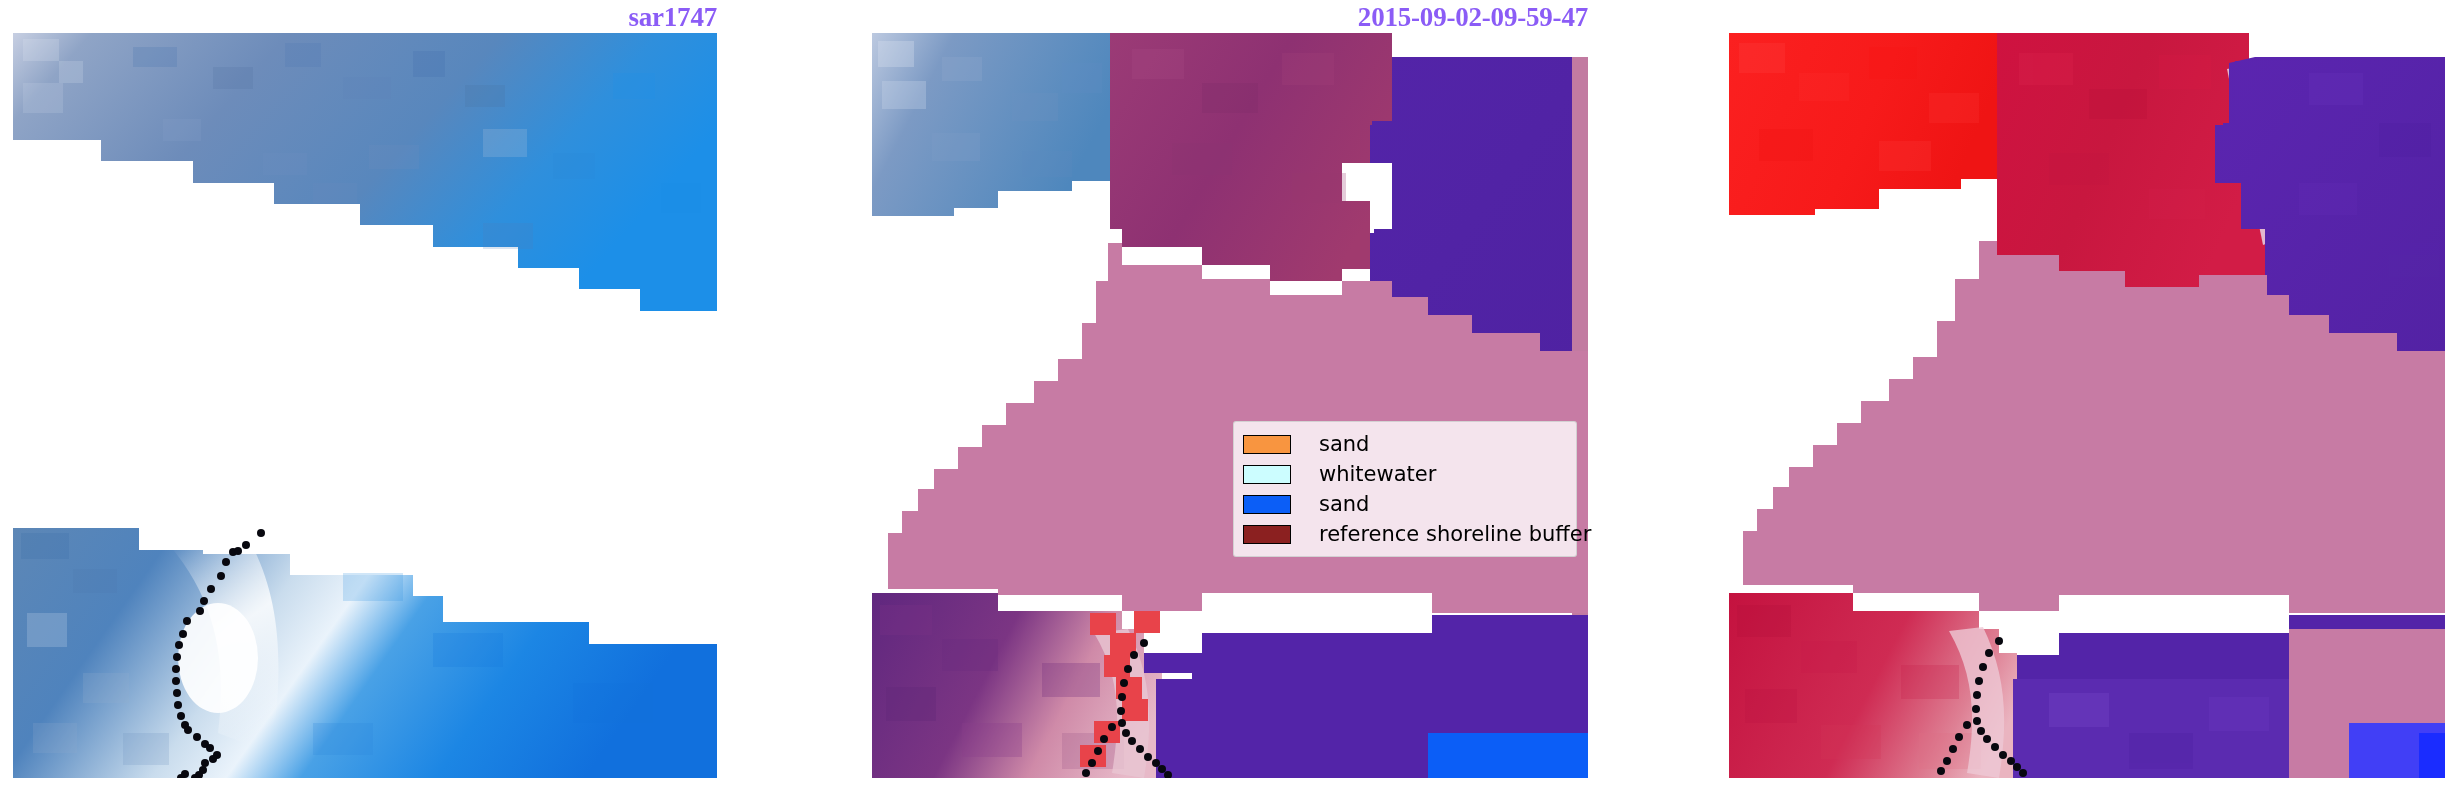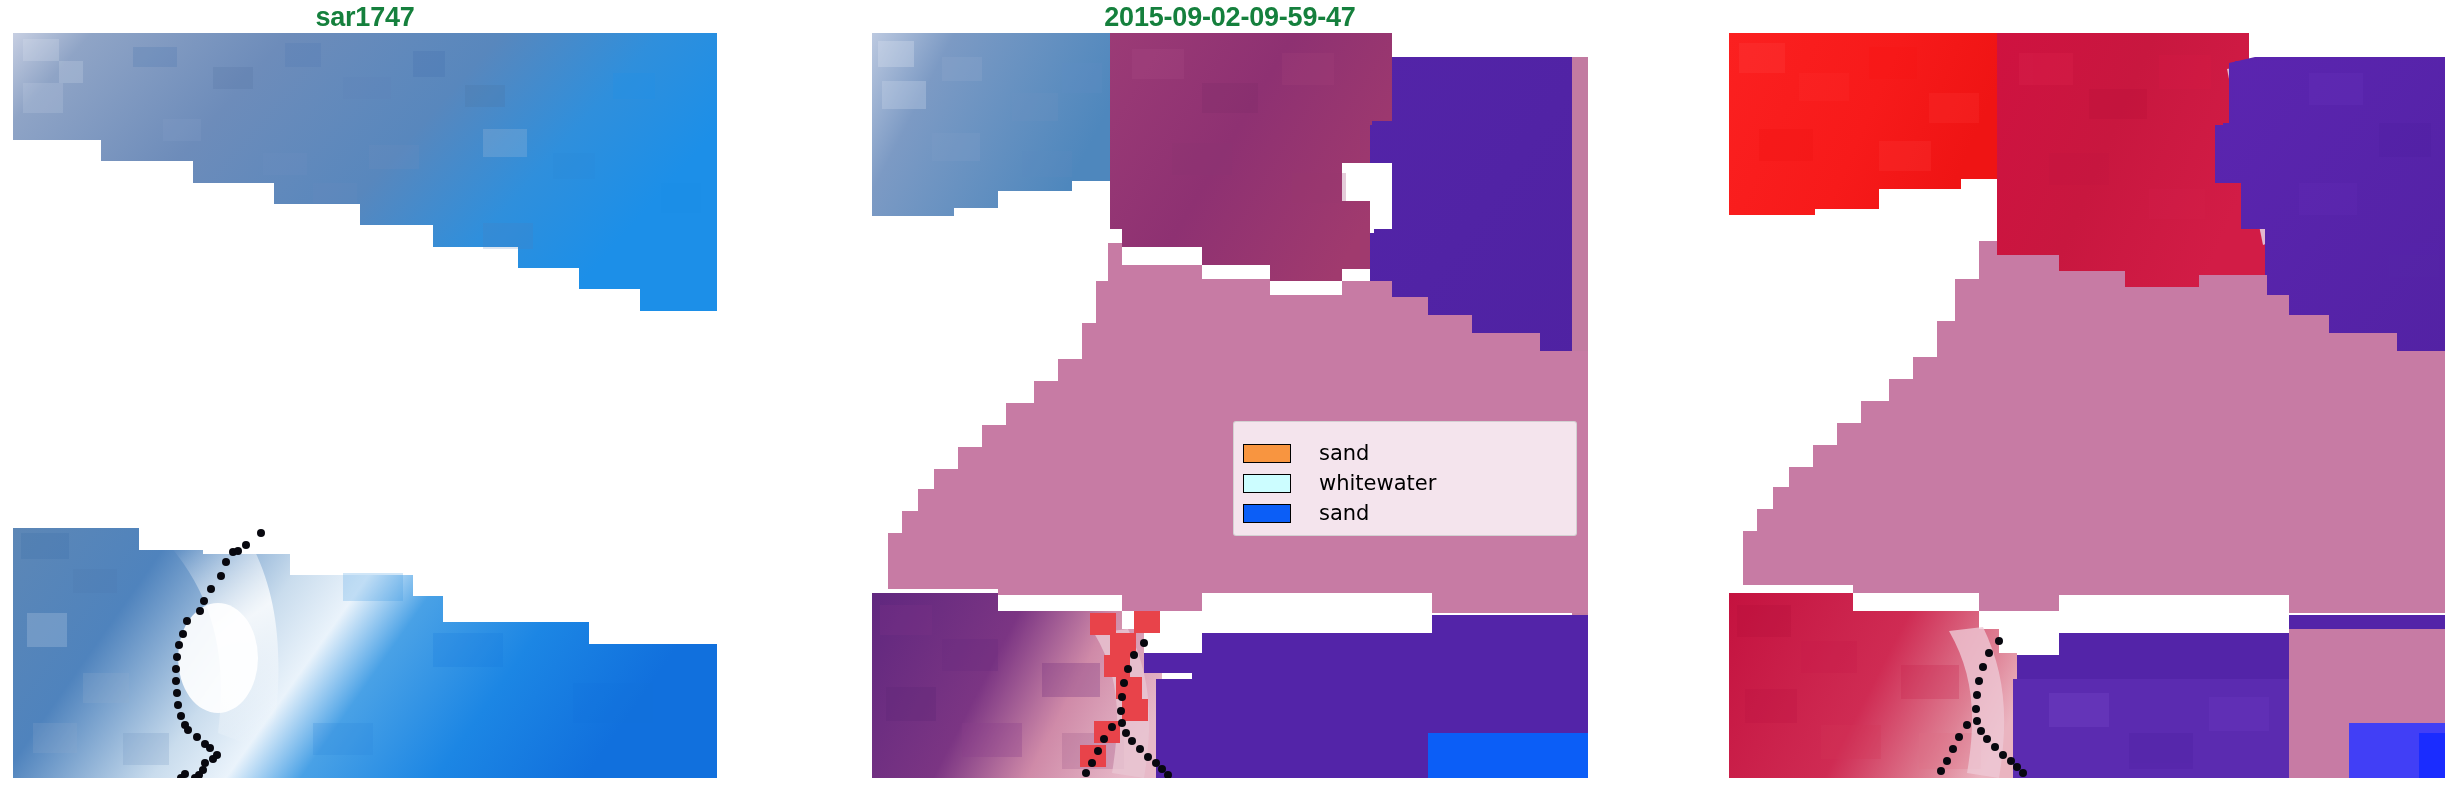--- a/index.html
+++ b/index.html
@@ -23,25 +23,25 @@
     position: absolute;
     top: 0;
     height: 796px;
   }
 
   .panel-title {
     position: absolute;
     top: 2px;
     left: 0;
     width: 100%;
-    text-align: center;
-    font-family: Liberation Sans, sans-serif;
+    text-align: right;
+    font-family: Liberation Serif, serif;
     font-size: 27px;
     font-weight: bold;
-    color: #15803d;
+    color: #8b5cf6;
     letter-spacing: -0.2px;
     line-height: 30px;
     white-space: nowrap;
   }
 
   .axes {
     position: absolute;
     top: 33px;
     left: 0;
     width: 100%;
@@ -59,21 +59,21 @@
   
   #legend {
     position: absolute;
     left: 1233px;
     top: 421px;
     width: 344px;
     box-sizing: border-box;
     background: rgba(255,255,255,0.80);
     border: 1px solid rgba(204,204,204,0.85);
     border-radius: 3px;
-    padding: 16px 9px 7px 9px;
+    padding: 7px 9px 7px 9px;
     font-family: "DejaVu Sans", sans-serif;
     font-size: 21px;
     color: #000000;
   }
 
   .legend-row {
     display: flex;
     align-items: center;
     height: 30px;
   }
@@ -457,16 +457,22 @@
     </div>
 
     <div class="legend-row">
       <span class="legend-swatch-wrap">
         <span class="sw-patch" style="background:#0b5ef7;"></span>
       </span>
       <span class="legend-label">sand</span>
     </div>
 
 
+    <div class="legend-row">
+      <span class="legend-swatch-wrap">
+        <span class="sw-patch" style="background:#8b2020;"></span>
+      </span>
+      <span class="legend-label">reference shoreline buffer</span>
+    </div>
 
   </div>
 
 </div>
 
 </body></html>

